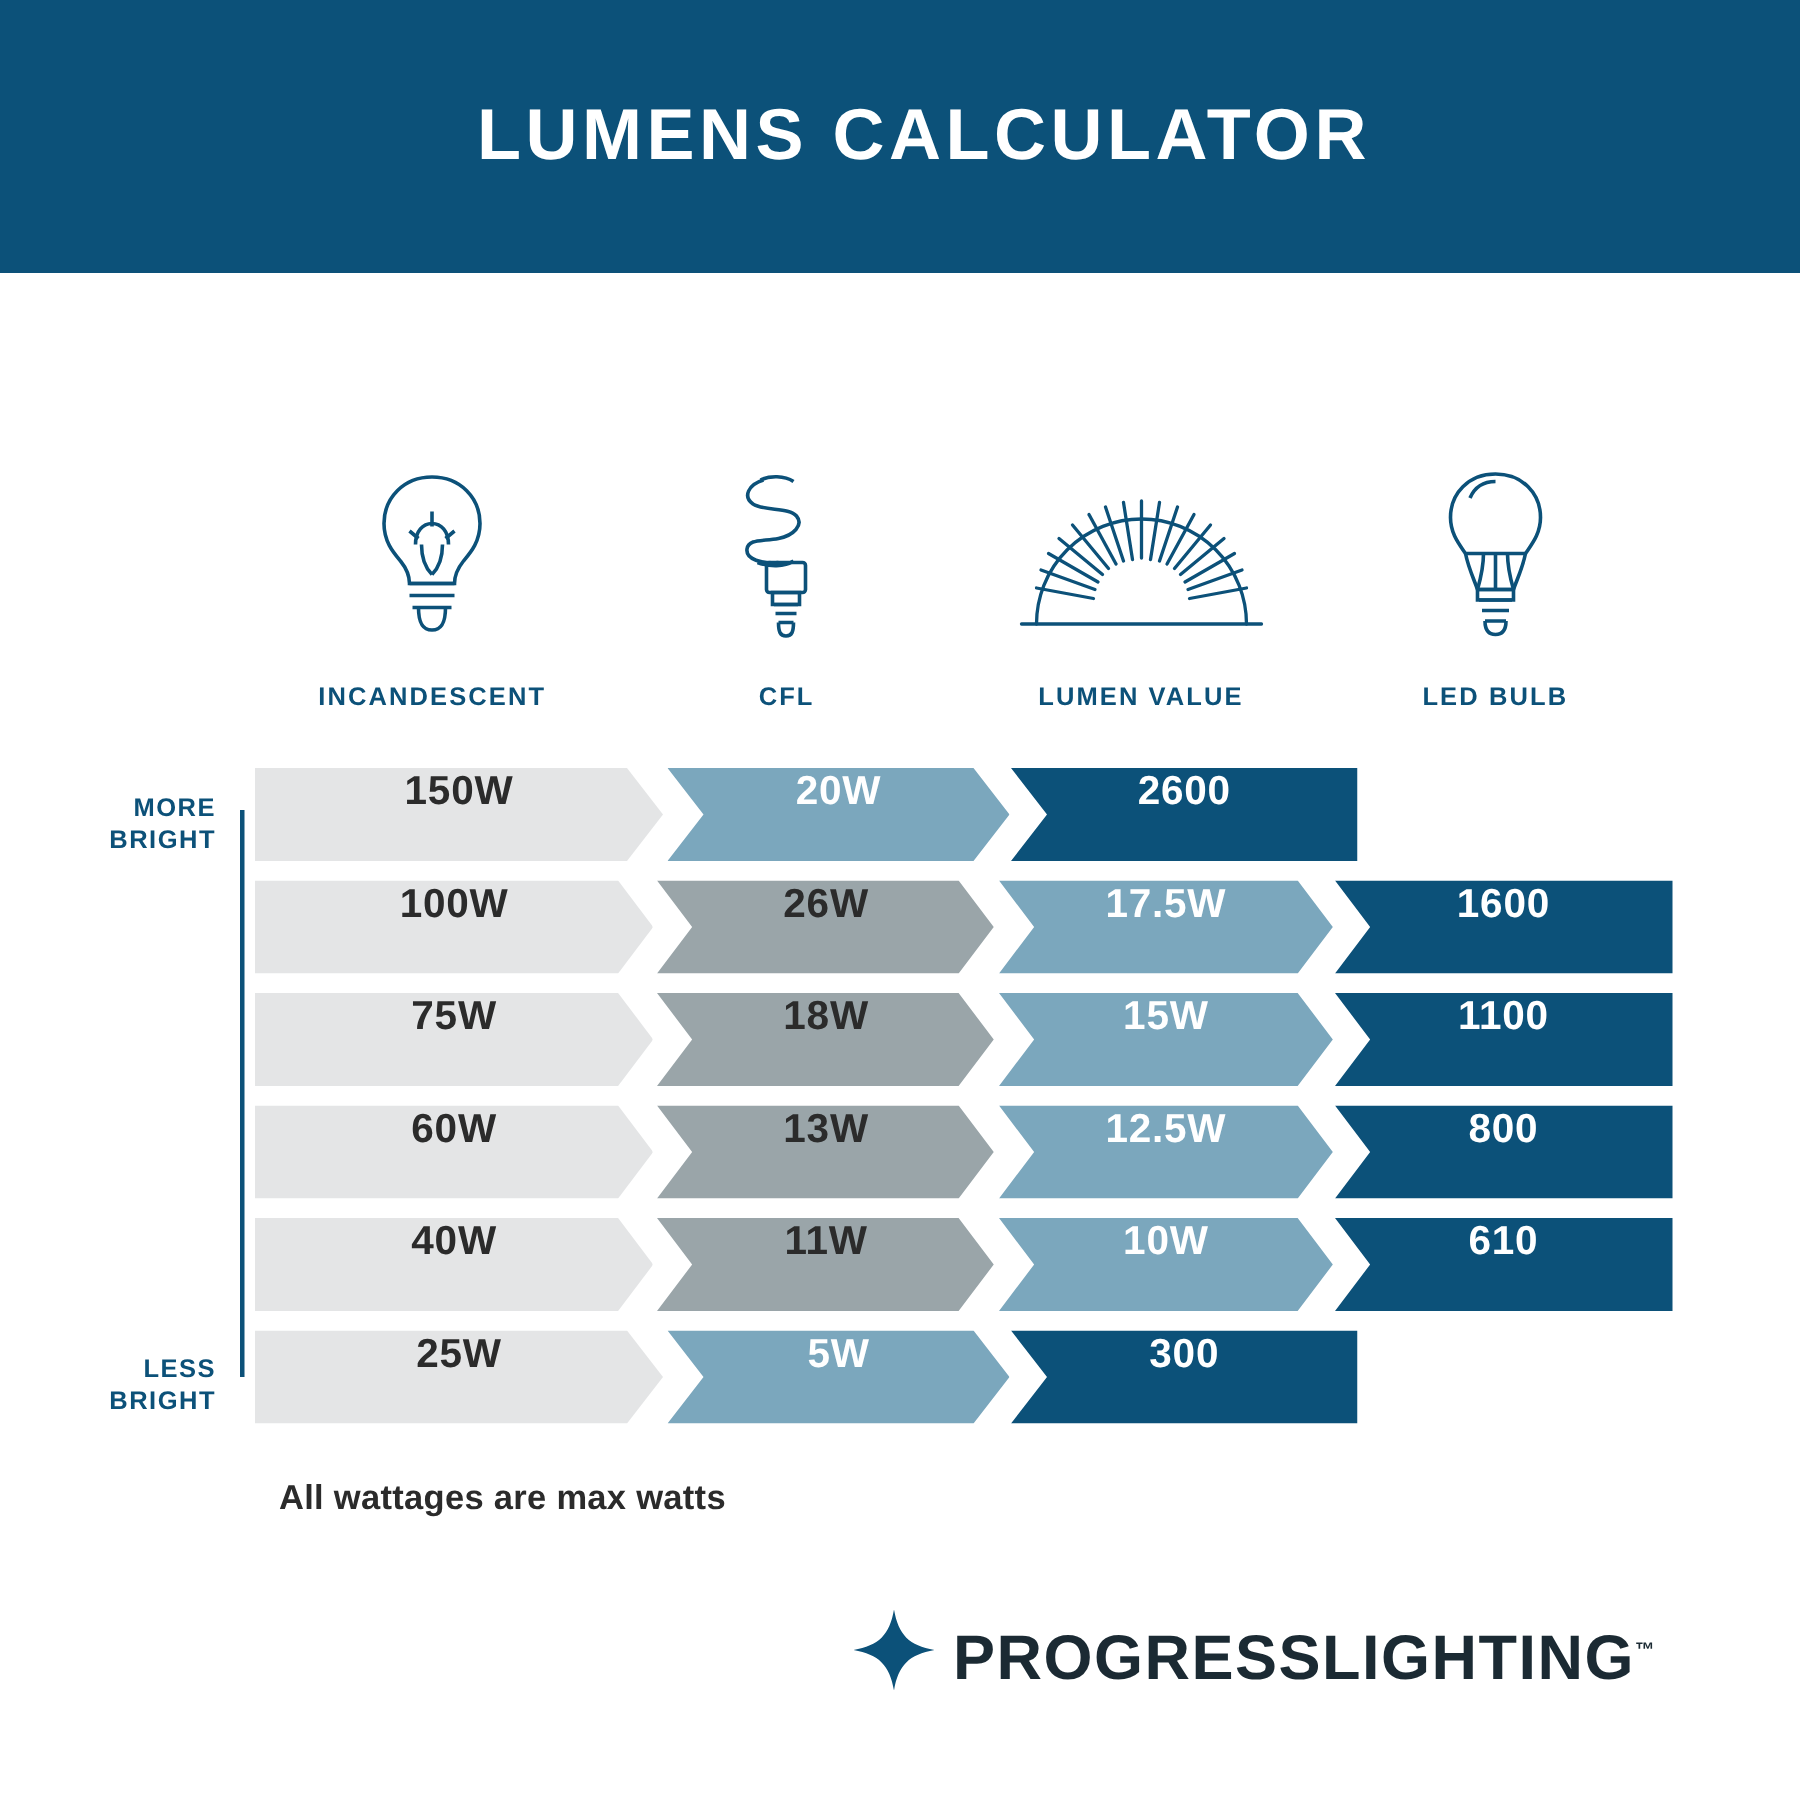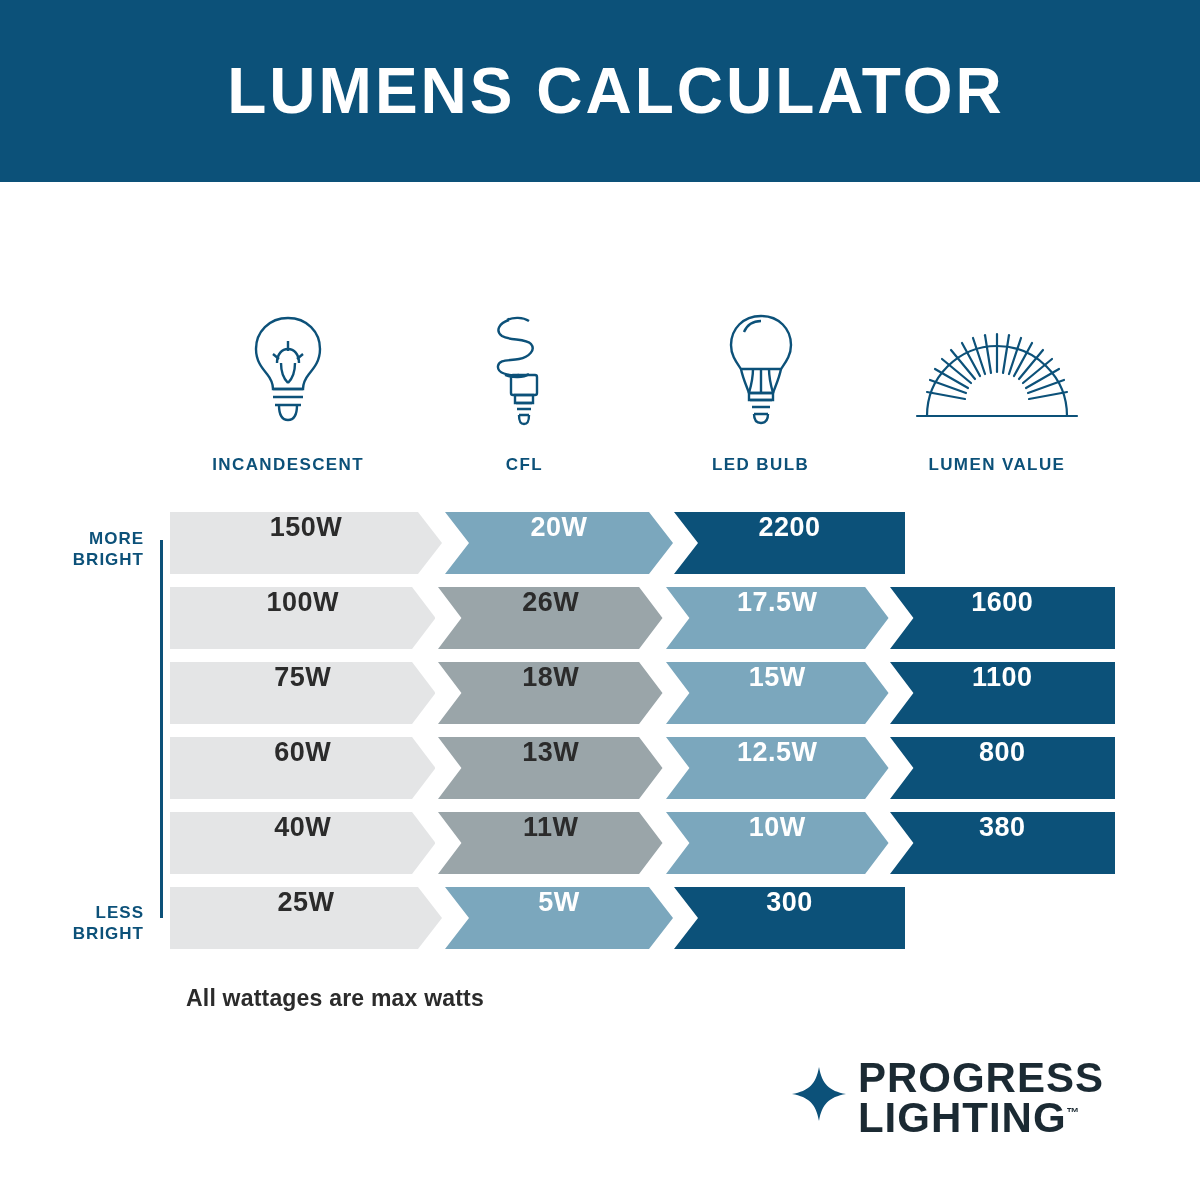--- a/index.html
+++ b/index.html
@@ -21,21 +21,21 @@
     left: 0; top: 0;
     width: 1200px;
     height: 182px;
     background: #0c5179;
     display: flex;
     align-items: center;
     justify-content: center;
   }
   .header-title {
     color: #ffffff;
-    font-size: 64px;
+    font-size: 48px;
     font-weight: bold;
     letter-spacing: 3px;
     line-height: 1;
     text-align: center;
     white-space: nowrap;
     margin-left: 32px;
   }
 
   
   .columns {
@@ -159,21 +159,21 @@
     bottom: 62px;
     display: flex;
     align-items: center;
   }
   .logo-mark {
     margin-right: 10px;
     margin-bottom: 4px;
   }
   .logo-text {
     display: flex;
-    flex-direction: column;
+    flex-direction: row;
     line-height: 0.95;
   }
   .logo-line1 {
     font-size: 42px;
     font-weight: bold;
     letter-spacing: 1px;
     color: #1b2a33;
   }
   .logo-line2 {
     font-size: 42px;
@@ -216,35 +216,20 @@
       <svg width="110" height="125" viewBox="0 0 110 125" fill="none" stroke="#0c5179" stroke-width="2.4">
         <path d="M40 12c-10 3-14 11-7 16 8 5 24 2 29 8 5 6-2 13-12 15-10 2-20 0-21 7-1 7 10 10 21 9"></path>
         <path d="M38 12c6-3 16-3 22 1M36 67c8 3 18 3 24-1"></path>
         <rect x="42" y="67" width="26" height="20" rx="2"></rect>
         <path d="M46 87h18v8H46z"></path>
         <path d="M47 95h16M48 101h14M50 107h10"></path>
         <path d="M50 107c0 6 1 9 5 9s5-3 5-9"></path>
       </svg>
     </div>
     <div class="col-label">CFL</div>
-  </div>
-
-  <div class="col">
-    <div class="col-icon">
-      <svg width="110" height="125" viewBox="0 0 110 125" fill="none" stroke="#0c5179" stroke-width="2.4">
-        <path d="M55 8c-18 0-30 13-30 29 0 11 6 18 10 24h40c4-6 10-13 10-24 0-16-12-29-30-29z"></path>
-        <path d="M38 24c3-7 9-11 17-11"></path>
-        <path d="M35 61c2 10 6 18 8 24h24c2-6 6-14 8-24"></path>
-        <path d="M47 61c0 9-2 17-4 24M55 61v24M63 61c0 9 2 17 4 24"></path>
-        <path d="M43 85h24v7H43z"></path>
-        <path d="M44 92h22M46 99h18M48 106h14"></path>
-        <path d="M48 106c0 6 2 9 7 9s7-3 7-9"></path>
-      </svg>
-    </div>
-    <div class="col-label">LED BULB</div>
   </div>
 
   <div class="col">
     <div class="col-icon">
       <svg width="180" height="105" viewBox="0 0 180 105" fill="none" stroke="#0c5179" stroke-width="2.2" stroke-linecap="round">
         <g>
           <line x1="90" y1="6" x2="90" y2="44"></line>
           <line x1="78" y1="7" x2="84" y2="45"></line>
           <line x1="66" y1="10" x2="78" y2="46"></line>
           <line x1="55" y1="15" x2="73" y2="48"></line>
@@ -262,20 +247,35 @@
           <line x1="157" y1="52" x2="121" y2="65"></line>
           <line x1="160" y1="64" x2="122" y2="71"></line>
         </g>
         <path d="M20 88a70 70 0 0 1 140 0"></path>
         <line x1="10" y1="88" x2="170" y2="88"></line>
       </svg>
     </div>
     <div class="col-label">LUMEN VALUE</div>
   </div>
 
+  <div class="col">
+    <div class="col-icon">
+      <svg width="110" height="125" viewBox="0 0 110 125" fill="none" stroke="#0c5179" stroke-width="2.4">
+        <path d="M55 8c-18 0-30 13-30 29 0 11 6 18 10 24h40c4-6 10-13 10-24 0-16-12-29-30-29z"></path>
+        <path d="M38 24c3-7 9-11 17-11"></path>
+        <path d="M35 61c2 10 6 18 8 24h24c2-6 6-14 8-24"></path>
+        <path d="M47 61c0 9-2 17-4 24M55 61v24M63 61c0 9 2 17 4 24"></path>
+        <path d="M43 85h24v7H43z"></path>
+        <path d="M44 92h22M46 99h18M48 106h14"></path>
+        <path d="M48 106c0 6 2 9 7 9s7-3 7-9"></path>
+      </svg>
+    </div>
+    <div class="col-label">LED BULB</div>
+  </div>
+
 </div>
 
 <div class="bright-axis">
   <div class="bright-line"></div>
   <div class="bright-label bright-more">
     <div>MORE</div>
     <div>BRIGHT</div>
   </div>
   <div class="bright-label bright-less">
     <div>LESS</div>
@@ -295,21 +295,21 @@
     <div class="cell c-led">
       <svg class="shape" viewBox="0 0 228 62" preserveAspectRatio="none">
           <polygon points="0,0 204,0 228,31 204,62 0,62 24,31" fill="#7ba7bd"></polygon>
         </svg>
       <span class="t-light">20W</span>
     </div>
     <div class="cell c-lumen">
       <svg class="shape" viewBox="0 0 231 62" preserveAspectRatio="none">
           <polygon points="0,0 231,0 231,62 0,62 24,31" fill="#0c5179"></polygon>
         </svg>
-      <span class="t-light">2200</span>
+      <span class="t-light">2600</span>
     </div>
   </div>
 
   <div class="row">
     <div class="cell c-incand">
       <svg class="shape" viewBox="0 0 272 62" preserveAspectRatio="none">
           <polygon points="0,0 248,0 272,31 248,62 0,62" fill="#e4e5e6"></polygon>
         </svg>
       <span class="t-dark">100W</span>
     </div>
@@ -403,21 +403,21 @@
     <div class="cell c-led">
       <svg class="shape" viewBox="0 0 228 62" preserveAspectRatio="none">
           <polygon points="0,0 204,0 228,31 204,62 0,62 24,31" fill="#7ba7bd"></polygon>
         </svg>
       <span class="t-light">10W</span>
     </div>
     <div class="cell c-lumen">
       <svg class="shape" viewBox="0 0 231 62" preserveAspectRatio="none">
           <polygon points="0,0 231,0 231,62 0,62 24,31" fill="#0c5179"></polygon>
         </svg>
-      <span class="t-light">380</span>
+      <span class="t-light">610</span>
     </div>
   </div>
 
   <div class="row">
     <div class="cell c-incand">
       <svg class="shape" viewBox="0 0 272 62" preserveAspectRatio="none">
           <polygon points="0,0 248,0 272,31 248,62 0,62" fill="#e4e5e6"></polygon>
         </svg>
       <span class="t-dark">25W</span>
     </div>

